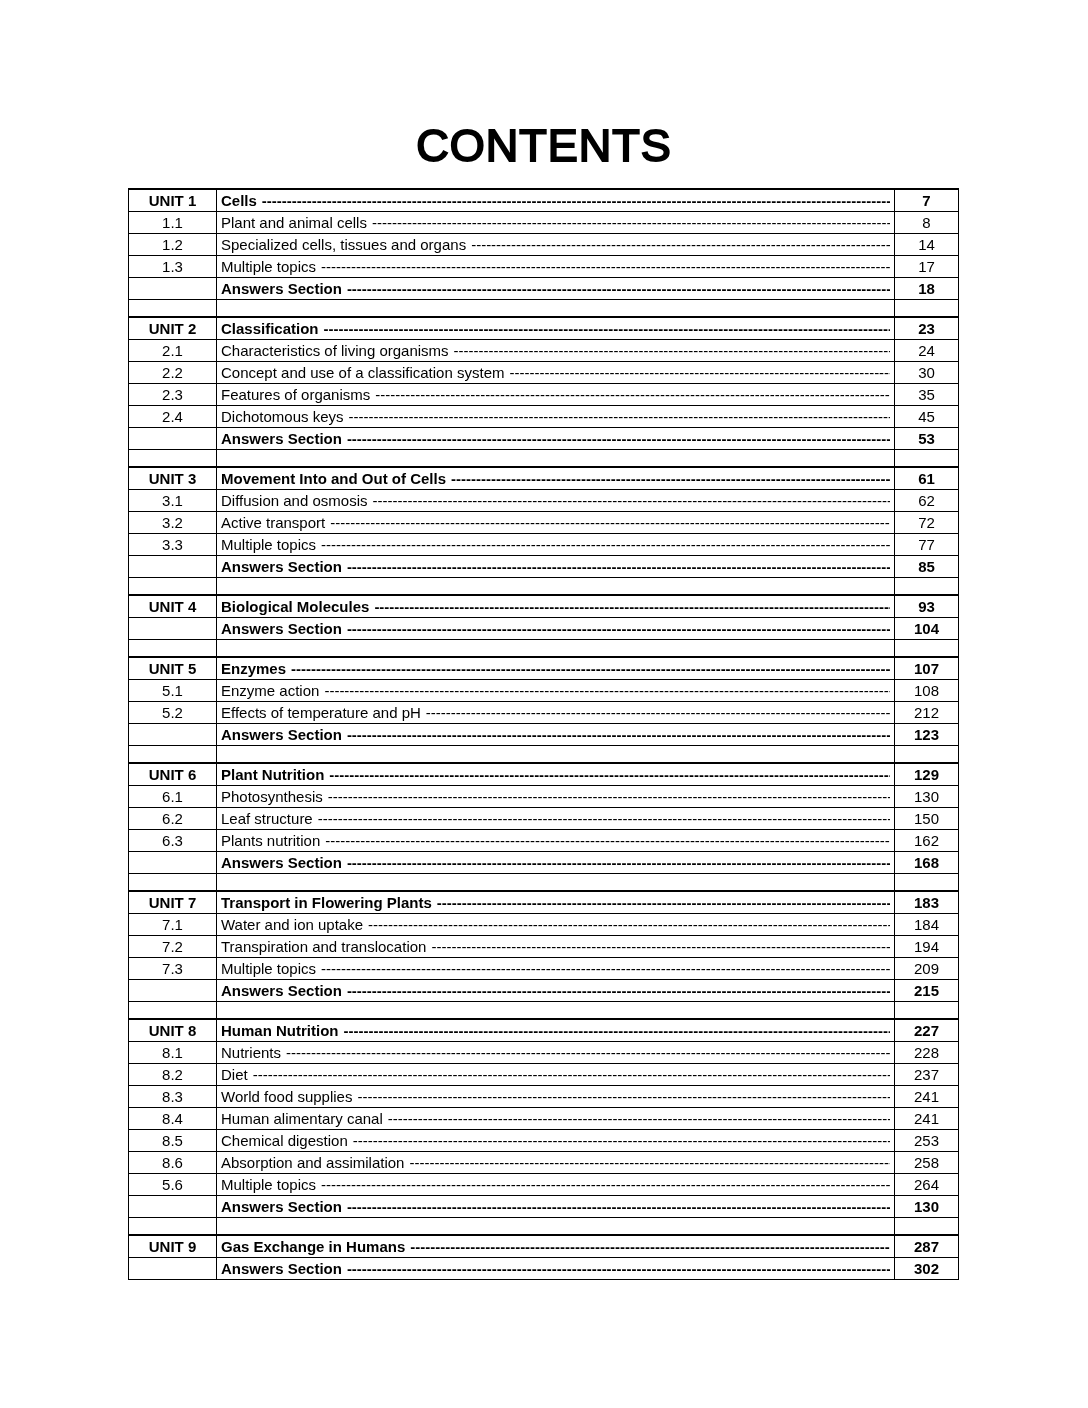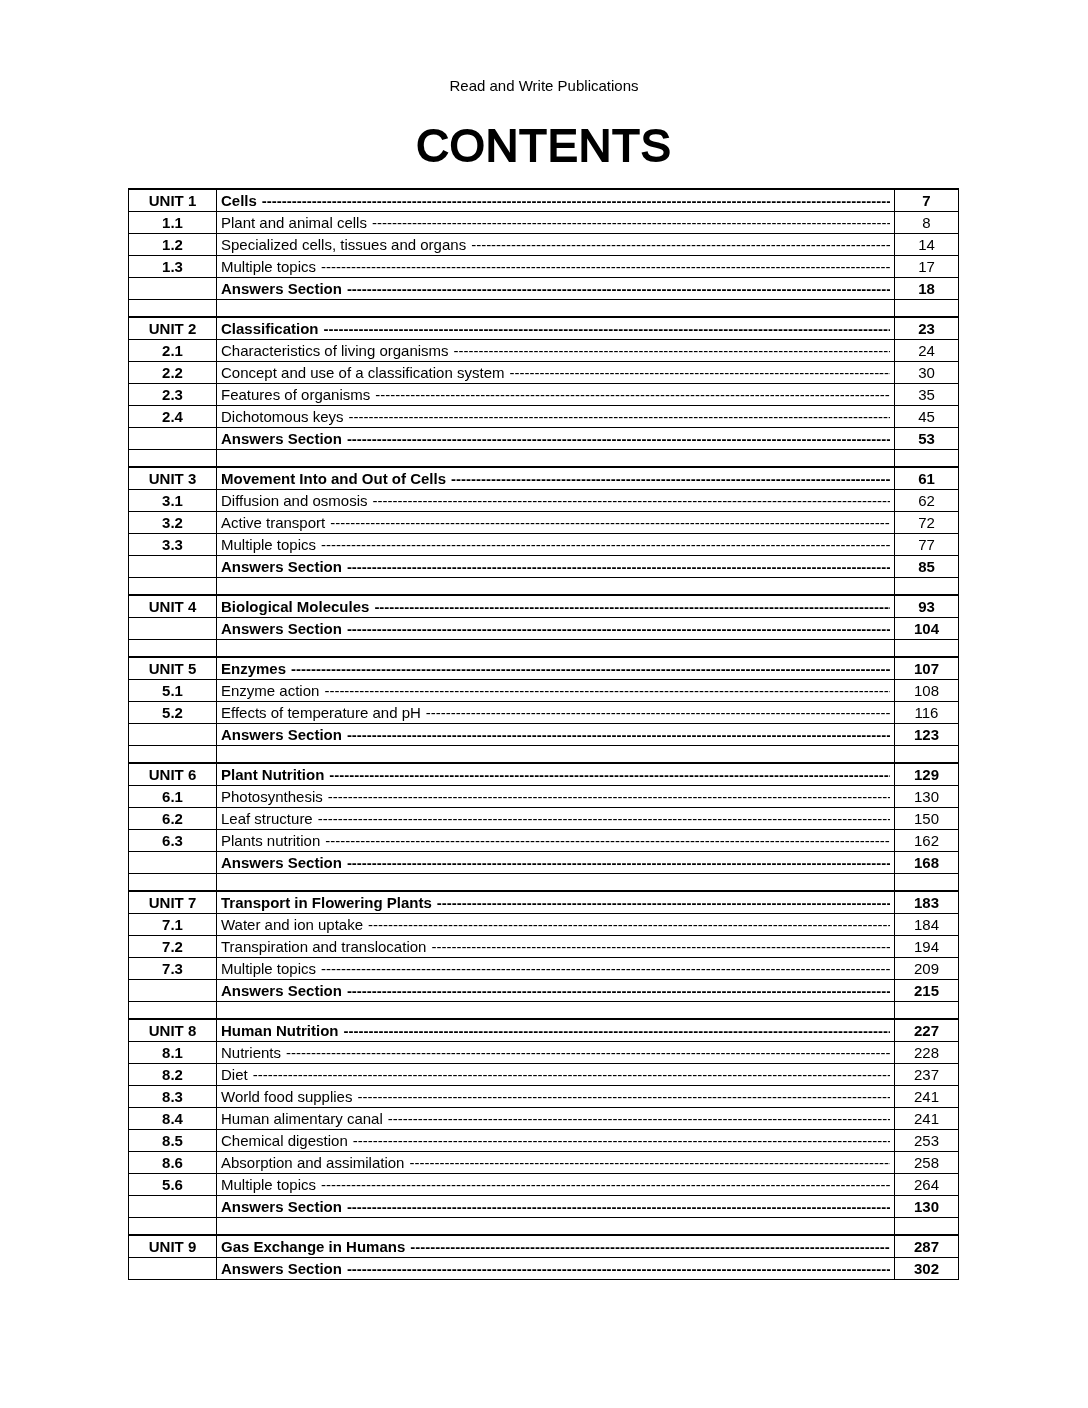--- a/index.html
+++ b/index.html
@@ -44,39 +44,38 @@
   }
   table.toc td {
     border: 1px solid #000;
     height: 21px;
     padding: 0 4px;
     overflow: hidden;
     vertical-align: middle;
     line-height: 21px;
   }
   tr.section-start td { border-top: 2.5px solid #000; }
-  td.num  { text-align: center; font-weight: bold; }
+  td.num  { text-align: center; }
   td.page { text-align: center; }
   td.label { padding-left: 8px; padding-right: 6px; }
   .label-flex { display: flex; align-items: baseline; width: 100%; text-align: right; }
   .label-text { white-space: nowrap; flex: 0 0 auto; }
   .dashes {
     flex: 1 1 auto;
     overflow: hidden;
     white-space: nowrap;
     margin-left: 5px;
   }
   tr.unit td, tr.answers td { font-weight: bold; }
   tr.spacer td { height: 16px; }
 </style>
 </head>
 <body>
 
 <div class="page">
-  <div class="publisher-line">Read and Write Publications</div>
 
   <div class="contents-title">CONTENTS</div>
 
   <table class="toc">
     <colgroup>
       <col style="width:88px">
       <col style="width:678px">
       <col style="width:64px">
     </colgroup>
     <tbody id="toc-body">
@@ -301,21 +300,21 @@
           <td class="page">108</td>
         </tr>
         <tr class="sub">
           <td class="num">5.2</td>
           <td class="label">
             <div class="label-flex">
               <span class="label-text">Effects of temperature and pH</span>
               <span class="dashes">----------------------------------------------------------------------------------------------------------------------------------------------------------------------------------------------------------------------------------------------------------------------------------------------------------------------------------------------------------------------------------------------------------------</span>
             </div>
           </td>
-          <td class="page">116</td>
+          <td class="page">212</td>
         </tr>
         <tr class="answers">
           <td class="num"></td>
           <td class="label">
             <div class="label-flex">
               <span class="label-text">Answers Section</span>
               <span class="dashes">----------------------------------------------------------------------------------------------------------------------------------------------------------------------------------------------------------------------------------------------------------------------------------------------------------------------------------------------------------------------------------------------------------------</span>
             </div>
           </td>
           <td class="page">123</td>

